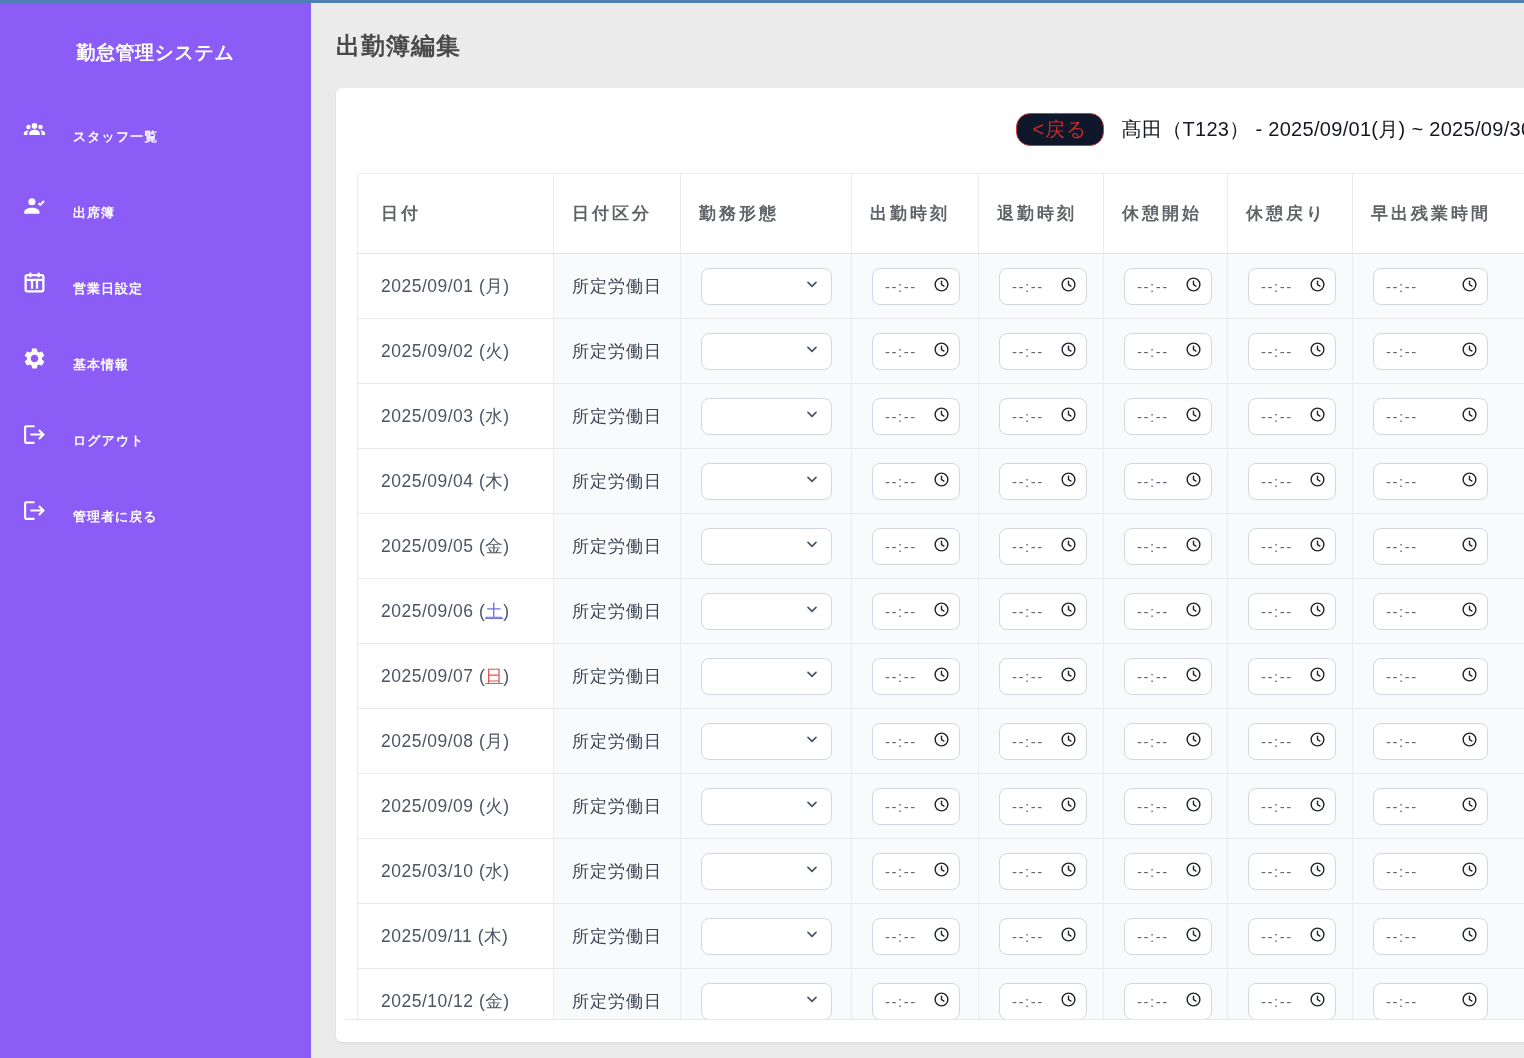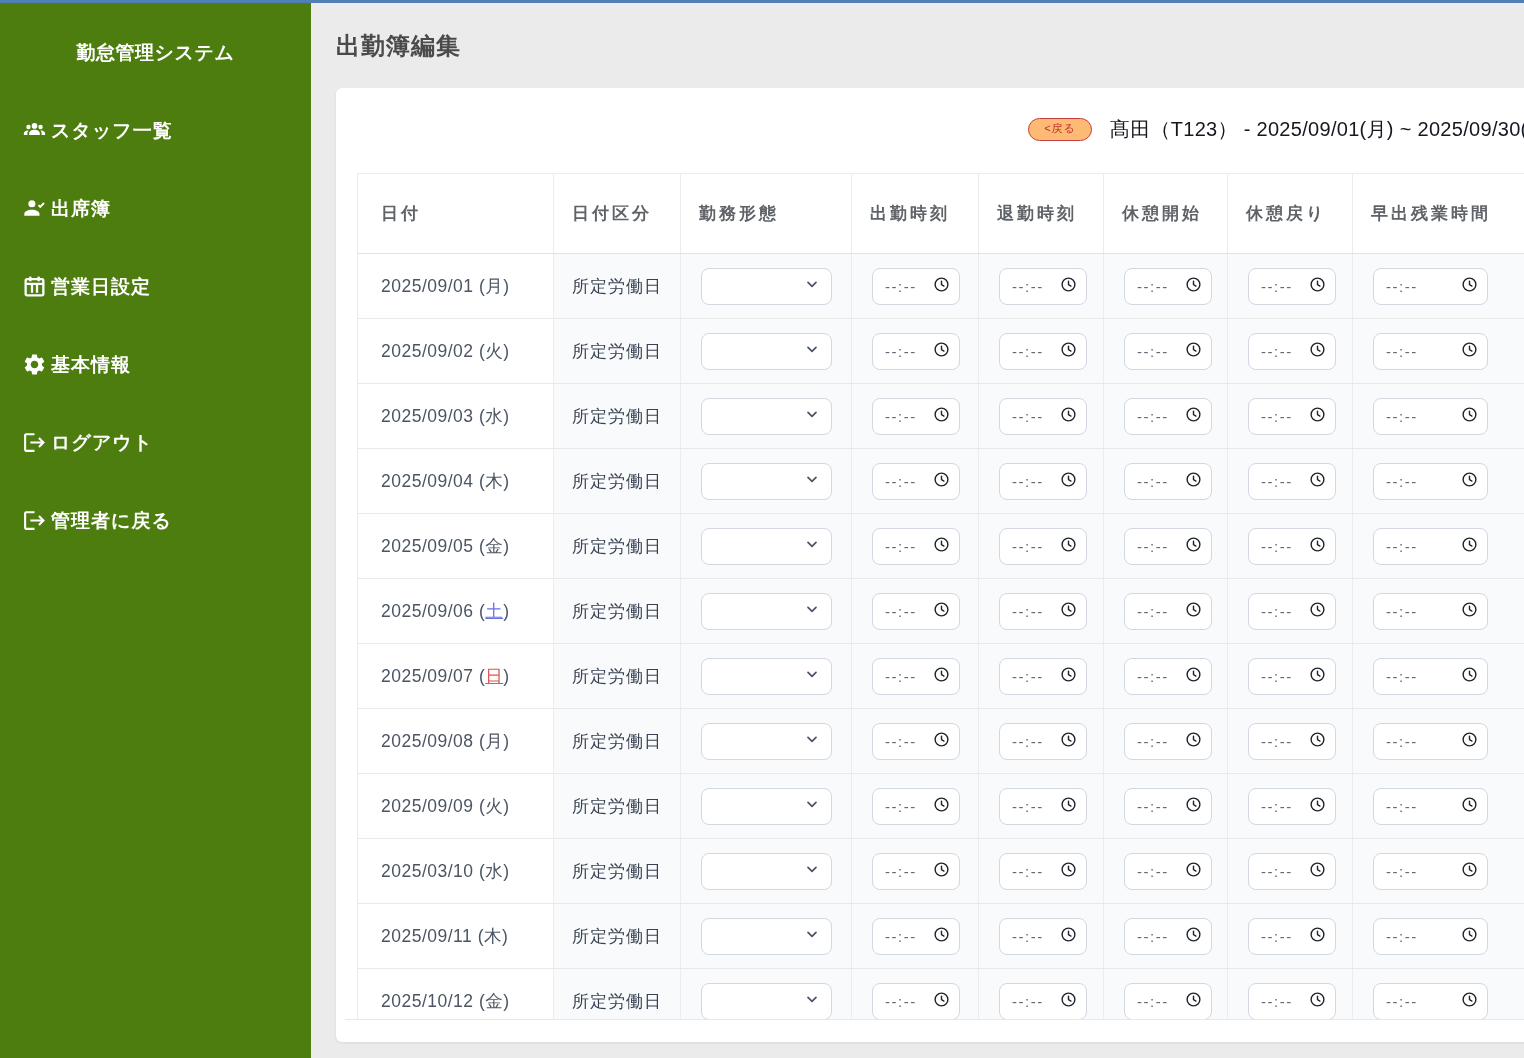--- a/index.html
+++ b/index.html
@@ -8,31 +8,31 @@
     font-family: "Liberation Sans", "DejaVu Sans", sans-serif;
     background:#ebebeb;
     display:flex;
     position:relative;
   }
   .top-line { position:absolute; top:0; left:0; width:1524px; height:3px; background:#4e80b5; z-index:20; }
 
   
   .sidebar {
     width:311px; min-width:311px; height:1058px;
-    background:#4d7c0f; color:#fff;
+    background:#8b5cf6; color:#fff;
     padding-top:40px;
   }
   .sidebar-title {
     text-align:center; font-size:19px; font-weight:bold; letter-spacing:.5px;
     margin-bottom:28px;
   }
   .nav-item {
-    display:flex; align-items:flex-start; gap:4px;
+    display:flex; align-items:flex-end; gap:26px;
     padding:24px 10px 24px 22px;
-    font-size:19px; font-weight:bold; letter-spacing:1px;
+    font-size:13px; font-weight:bold; letter-spacing:1px;
     cursor:pointer;
   }
   .nav-item svg { width:25px; height:25px; flex:0 0 auto; }
 
   
   .main { flex:1; padding:0 24px 0 25px; }
   .page-header {
     height:88px; padding-top:30px;
     display:flex; justify-content:space-between; align-items:flex-start;
   }
@@ -41,22 +41,22 @@
   .card {
     background:#fff; height:954px; border-radius:6px;
     box-shadow:0 1px 3px rgba(0,0,0,.08);
     overflow:hidden;
   }
   .card-head {
     height:55px; padding-top:28px;
     display:flex; justify-content:center; align-items:center; gap:18px;
   }
   .back-btn {
-    background:#fdba74; color:#c42b2b; border:1.5px solid #c74040; border-radius:14px;
-    font-size:11px; font-weight:500; padding:3px 15px 4px; font-family:inherit;
+    background:#0f172a; color:#c42b2b; border:1.5px solid #c74040; border-radius:14px;
+    font-size:20px; font-weight:500; padding:3px 15px 4px; font-family:inherit;
     cursor:pointer; letter-spacing:1px; line-height:1.2;
   }
   .staff-period { font-size:20px; color:#15191f; font-weight:500; letter-spacing:.3px; }
 
   
   .table-scroll {
     margin:7px 1px 0 9px;
     height:870px;
     overflow:auto;
     padding:23px 0 0 12px;

